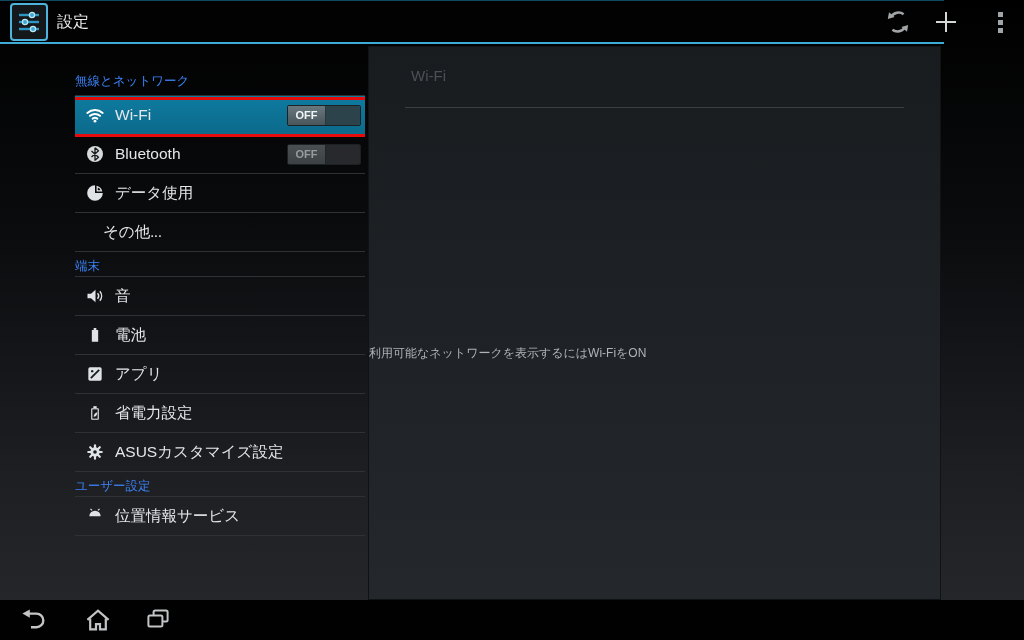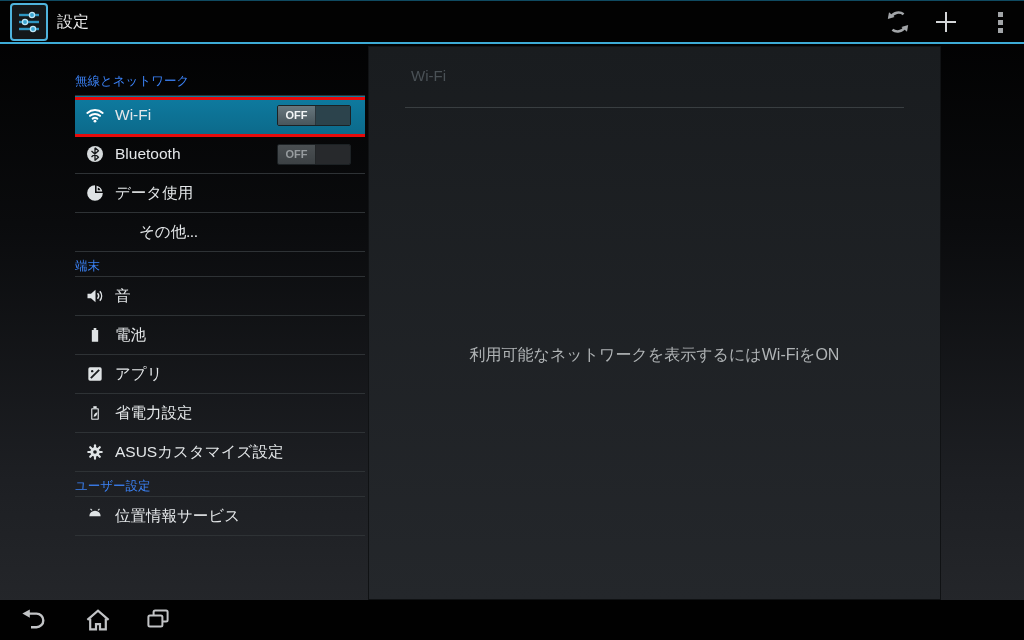--- a/index.html
+++ b/index.html
@@ -3,21 +3,21 @@
 <meta charset="utf-8">
 <style>
   * { margin:0; padding:0; box-sizing:border-box; }
   html,body { width:1024px; height:640px; overflow:hidden; }
   body {
     font-family:"Liberation Sans","DejaVu Sans",sans-serif;
     background:linear-gradient(180deg,#000 0%,#0a0b0d 35%,#1d1f23 75%,#26282c 100%);
     position:relative; color:#e4e7e9;
   }
   
-  .actionbar { position:absolute; left:0; top:0; width:1024px; height:44px;
+  .actionbar { position:absolute; left:0; top:0; width:944px; height:44px;
     background:#020202; border-bottom:2px solid #3dabd6; box-shadow:0 1px 0 #0f4a61 inset; }
   .app-icon { position:absolute; left:10px; top:3px; width:38px; height:38px;
     background:#14181a; border:2px solid #4fb4dd; border-radius:4px;
     display:flex; align-items:center; justify-content:center; }
   .ab-title { position:absolute; left:57px; top:0; height:44px; line-height:44px;
     font-size:16px; color:#ececec; }
   .ab-btn { position:absolute; top:0; height:44px; width:44px;
     display:flex; align-items:center; justify-content:center; }
   .ab-sync { left:876px; } .ab-plus { left:924px; } .ab-ovf { left:978px; }
   .ovf-dots { display:flex; flex-direction:column; gap:3px; }
@@ -25,42 +25,42 @@
 
   
   .sidebar { position:absolute; left:75px; top:46px; width:290px; height:554px; overflow:hidden; }
   .sec-header { height:25px; padding-top:6px; font-size:12.5px; color:#3b82f6;
     border-bottom:1px solid #2e3235; }
   .sec-header.first { height:50px; padding-top:27px; }
   .row { height:39px; border-bottom:1px solid #2e3235; display:flex; align-items:center; }
   .row .ic { width:20px; height:20px; margin-left:10px; flex:0 0 20px;
     display:flex; align-items:center; justify-content:center; }
   .row .lbl { margin-left:10px; font-size:15.5px; color:#e4e7e9; white-space:nowrap; }
-  .row .lbl.no-icon { margin-left:64px;font-family:Liberation Serif, serif; }
+  .row .lbl.no-icon { margin-left:28px;font-family:Liberation Serif, serif; }
   .row.selected { background:linear-gradient(180deg,#0e7ba0,#0c6a8b); }
   .annotation-box { position:absolute; left:-3px; top:51px; width:296px; height:40px;
     border:3px solid #e60b0b; z-index:5; pointer-events:none; }
   
-  .toggle { margin-left:auto; margin-right:14px; width:74px; height:21px; display:flex;
+  .toggle { margin-left:auto; margin-right:4px; width:74px; height:21px; display:flex;
     border:1px solid #1c2124; border-radius:2px; overflow:hidden; flex:0 0 74px; }
   .toggle .thumb { width:38px; display:flex; align-items:center; justify-content:center;
     font-size:11px; font-weight:bold; }
   .toggle .track { flex:1; }
   .toggle.bright .thumb { background:linear-gradient(180deg,#68777e,#49565c); color:#f2f5f6; border-right:1px solid #2a363c; }
   .toggle.bright .track { background:#2c434c; }
   .toggle.dim .thumb { background:linear-gradient(180deg,#4a4f52,#3c4144); color:#979c9f; border-right:1px solid #222527; }
   .toggle.dim .track { background:#27292c; }
 
   
   .panel { position:absolute; left:368px; top:46px; width:573px; height:554px;
     background:linear-gradient(180deg,#191c1f,#24272b); border:1px solid #101214; }
   .panel-title { position:absolute; left:42px; top:20px; font-size:15px; color:#4a5156; }
   .panel-divider { position:absolute; left:36px; right:36px; top:60px; height:1px; background:#393e41; }
-  .panel-msg { position:absolute; left:0; right:0; top:298px; text-align:center;
-    font-size:16px; color:#b0b4b6; }
+  .panel-msg { position:absolute; left:0; right:0; top:298px; 
+    font-size:12px; color:#b0b4b6; }
 
   
   .navbar { position:absolute; left:0; top:600px; width:1024px; height:40px; background:#010101; }
   .nav-btn { position:absolute; top:4px; width:44px; height:32px;
     display:flex; align-items:center; justify-content:center; }
   .nb-back { left:12px; } .nb-home { left:76px; } .nb-recents { left:136px; }
 </style>
 </head>
 <body>
 

